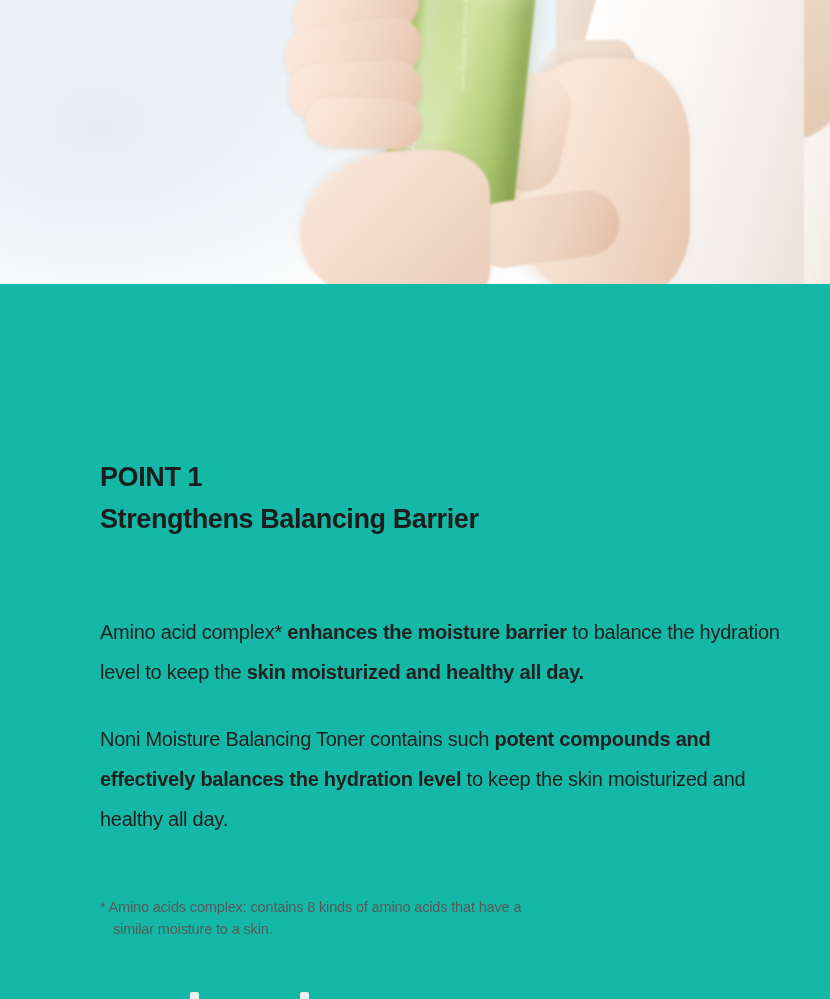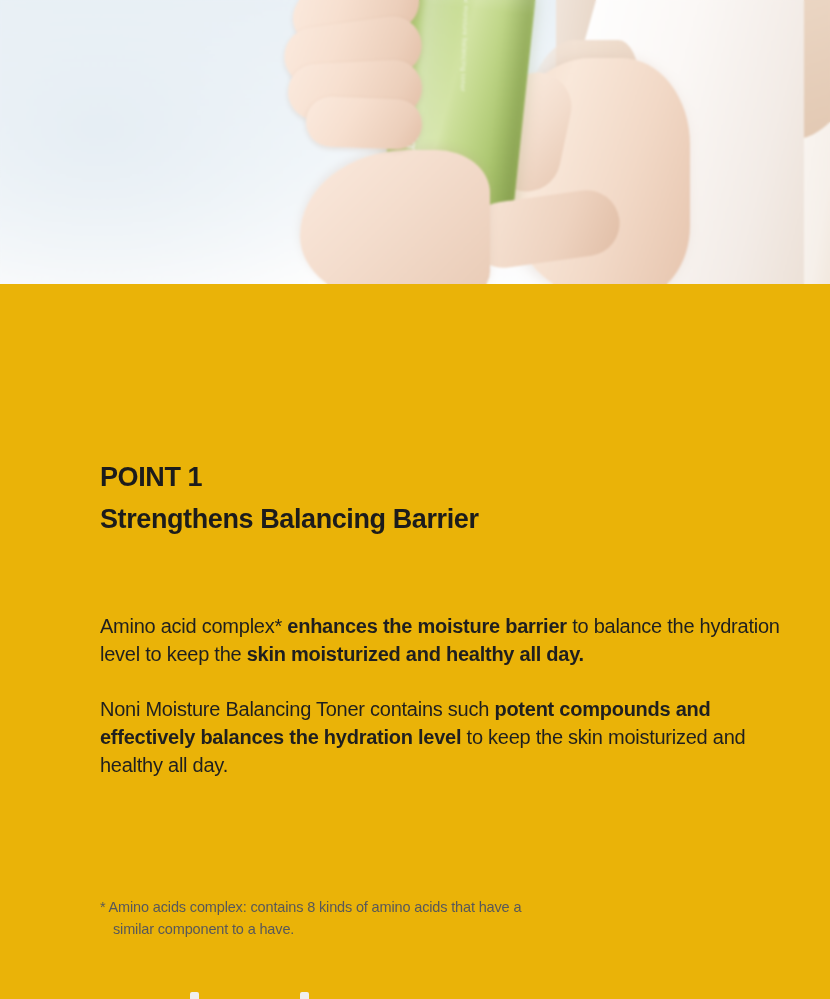--- a/index.html
+++ b/index.html
@@ -13,21 +13,21 @@
     height: 999px;
     overflow: hidden;
     font-family: "Liberation Sans", sans-serif;
     -webkit-font-smoothing: antialiased;
   }
 
   .page {
     position: relative;
     width: 830px;
     height: 999px;
-    background: #eab308;
+    background: #14b8a6;
   }
 
   
   .hero {
     position: relative;
     width: 830px;
     height: 284px;
     overflow: hidden;
     background: linear-gradient(155deg, #eef4f8 0%, #e9f1f6 30%, #f2f7fa 60%, #ffffff 100%);
   }
@@ -248,21 +248,21 @@
 
   .body-block {
     position: absolute;
     top: 328px;
     left: 100px;
     width: 680px;
   }
   .para {
     font-family: "Liberation Sans", sans-serif;
     font-size: 20px;
-    line-height: 28px;
+    line-height: 40px;
     color: #1f1f1f;
     font-weight: 400;
     letter-spacing: -0.25px;
     margin: 0 0 27px 0;
   }
   .para:last-child { margin-bottom: 12px; }
   .para b { font-weight: 700; }
 
   .footnote {
     position: absolute;
@@ -341,21 +341,21 @@
       <div class="heading-line">Strengthens Balancing Barrier</div>
     </div>
 
     <div class="body-block">
       <p class="para"><span>Amino acid complex* </span><b>enhances the moisture barrier</b><span> to balance the hydration level to keep the </span><b>skin moisturized and healthy all day.</b></p>
       <p class="para"><span>Noni Moisture Balancing Toner contains such </span><b>potent compounds and effectively balances the hydration level</b><span> to keep the skin moisturized and healthy all day.</span></p>
     </div>
 
     <div class="footnote">
       <div>* Amino acids complex: contains 8 kinds of amino acids that have a</div>
-      <div class="footnote-line2">similar component to a have.</div>
+      <div class="footnote-line2">similar moisture to a skin.</div>
     </div>
 
   </div>
 
   <div class="next-section-peek">
     <div class="peek-mark m1"></div>
     <div class="peek-mark m2"></div>
   </div>
 
 </div>

